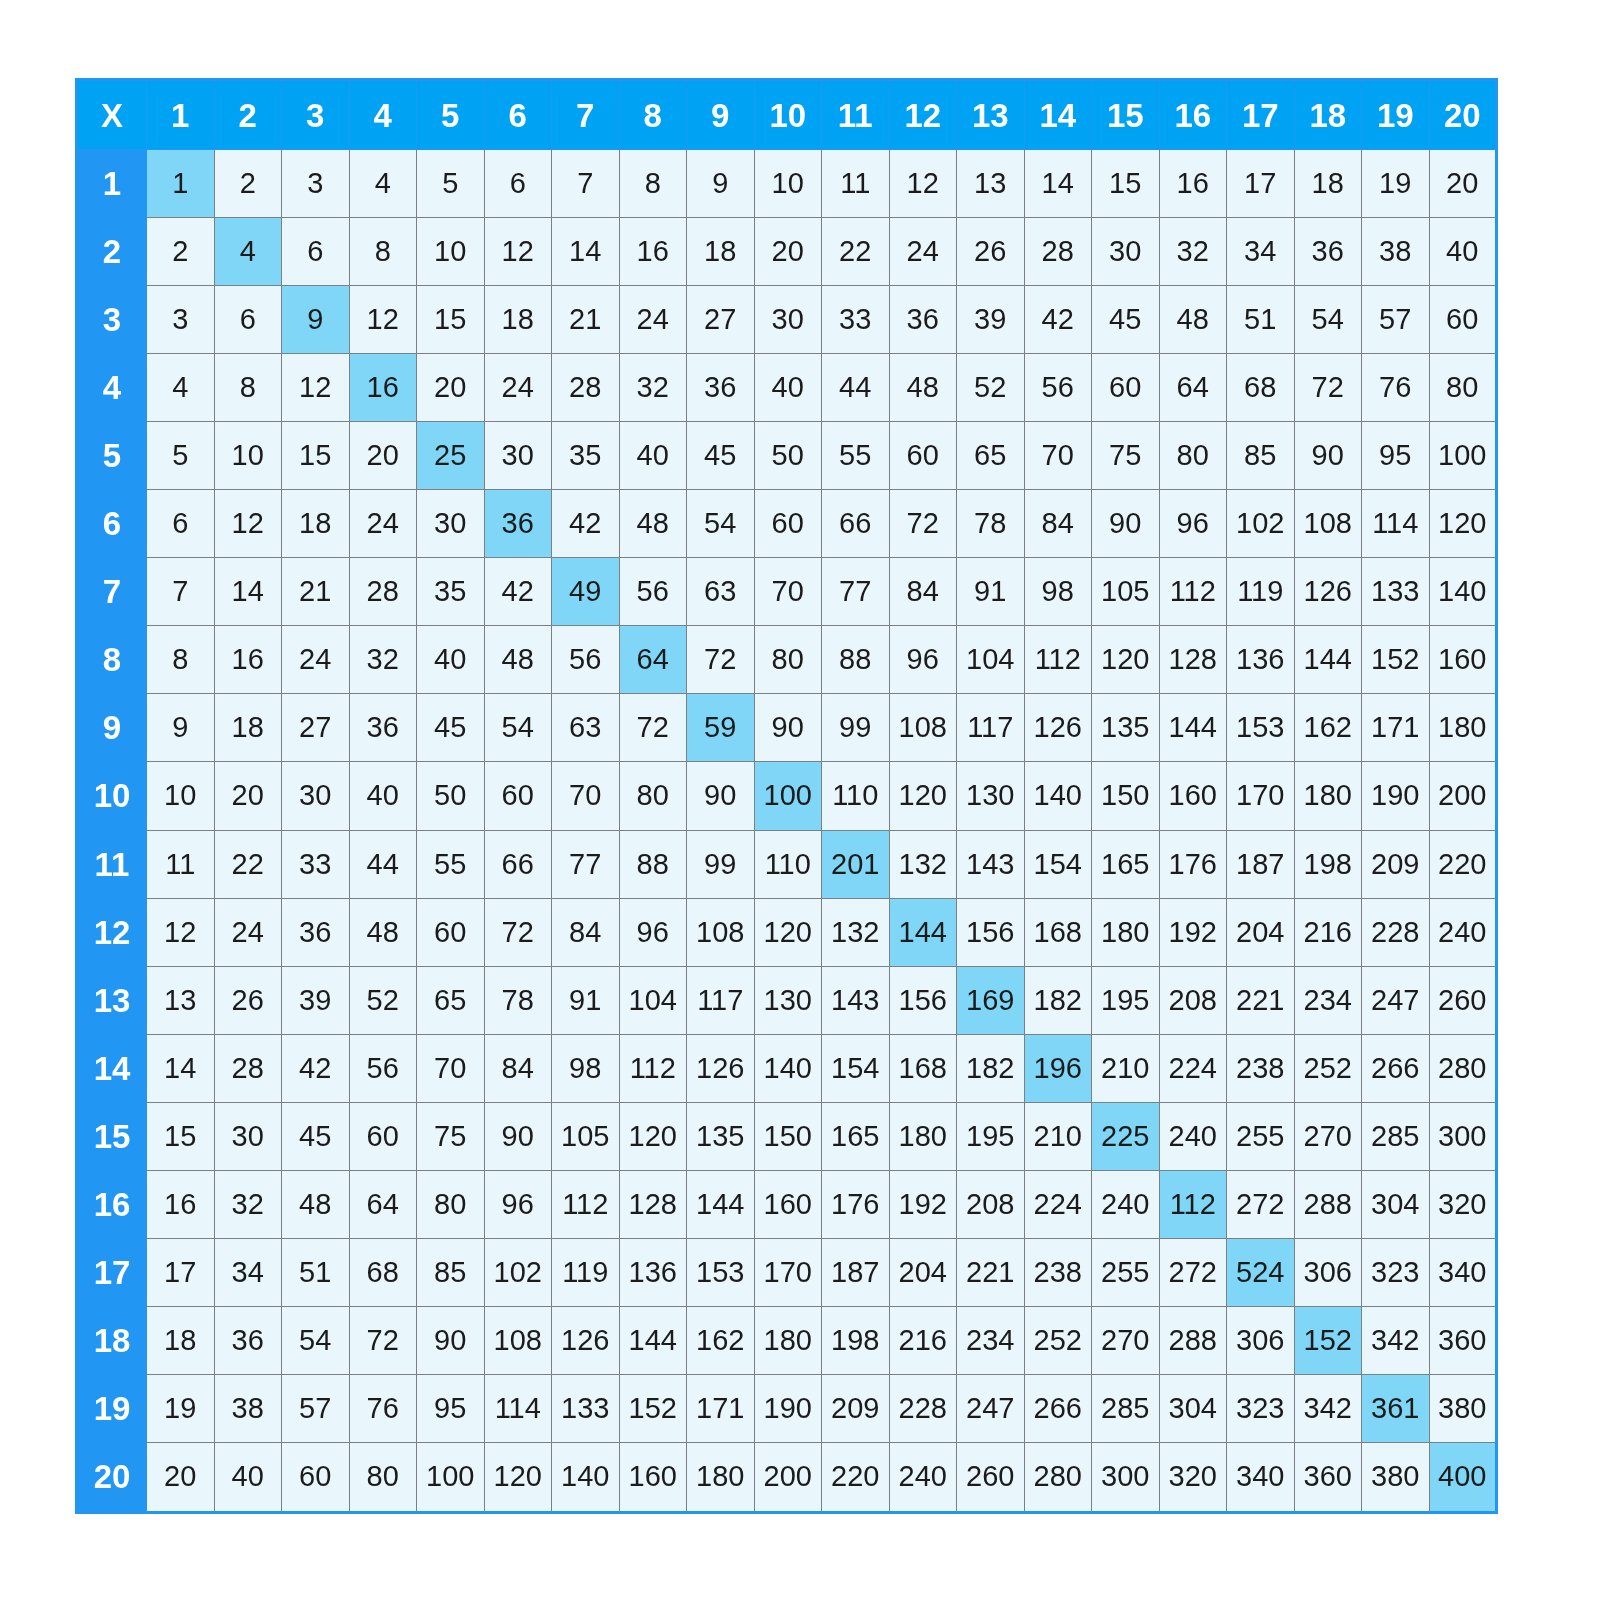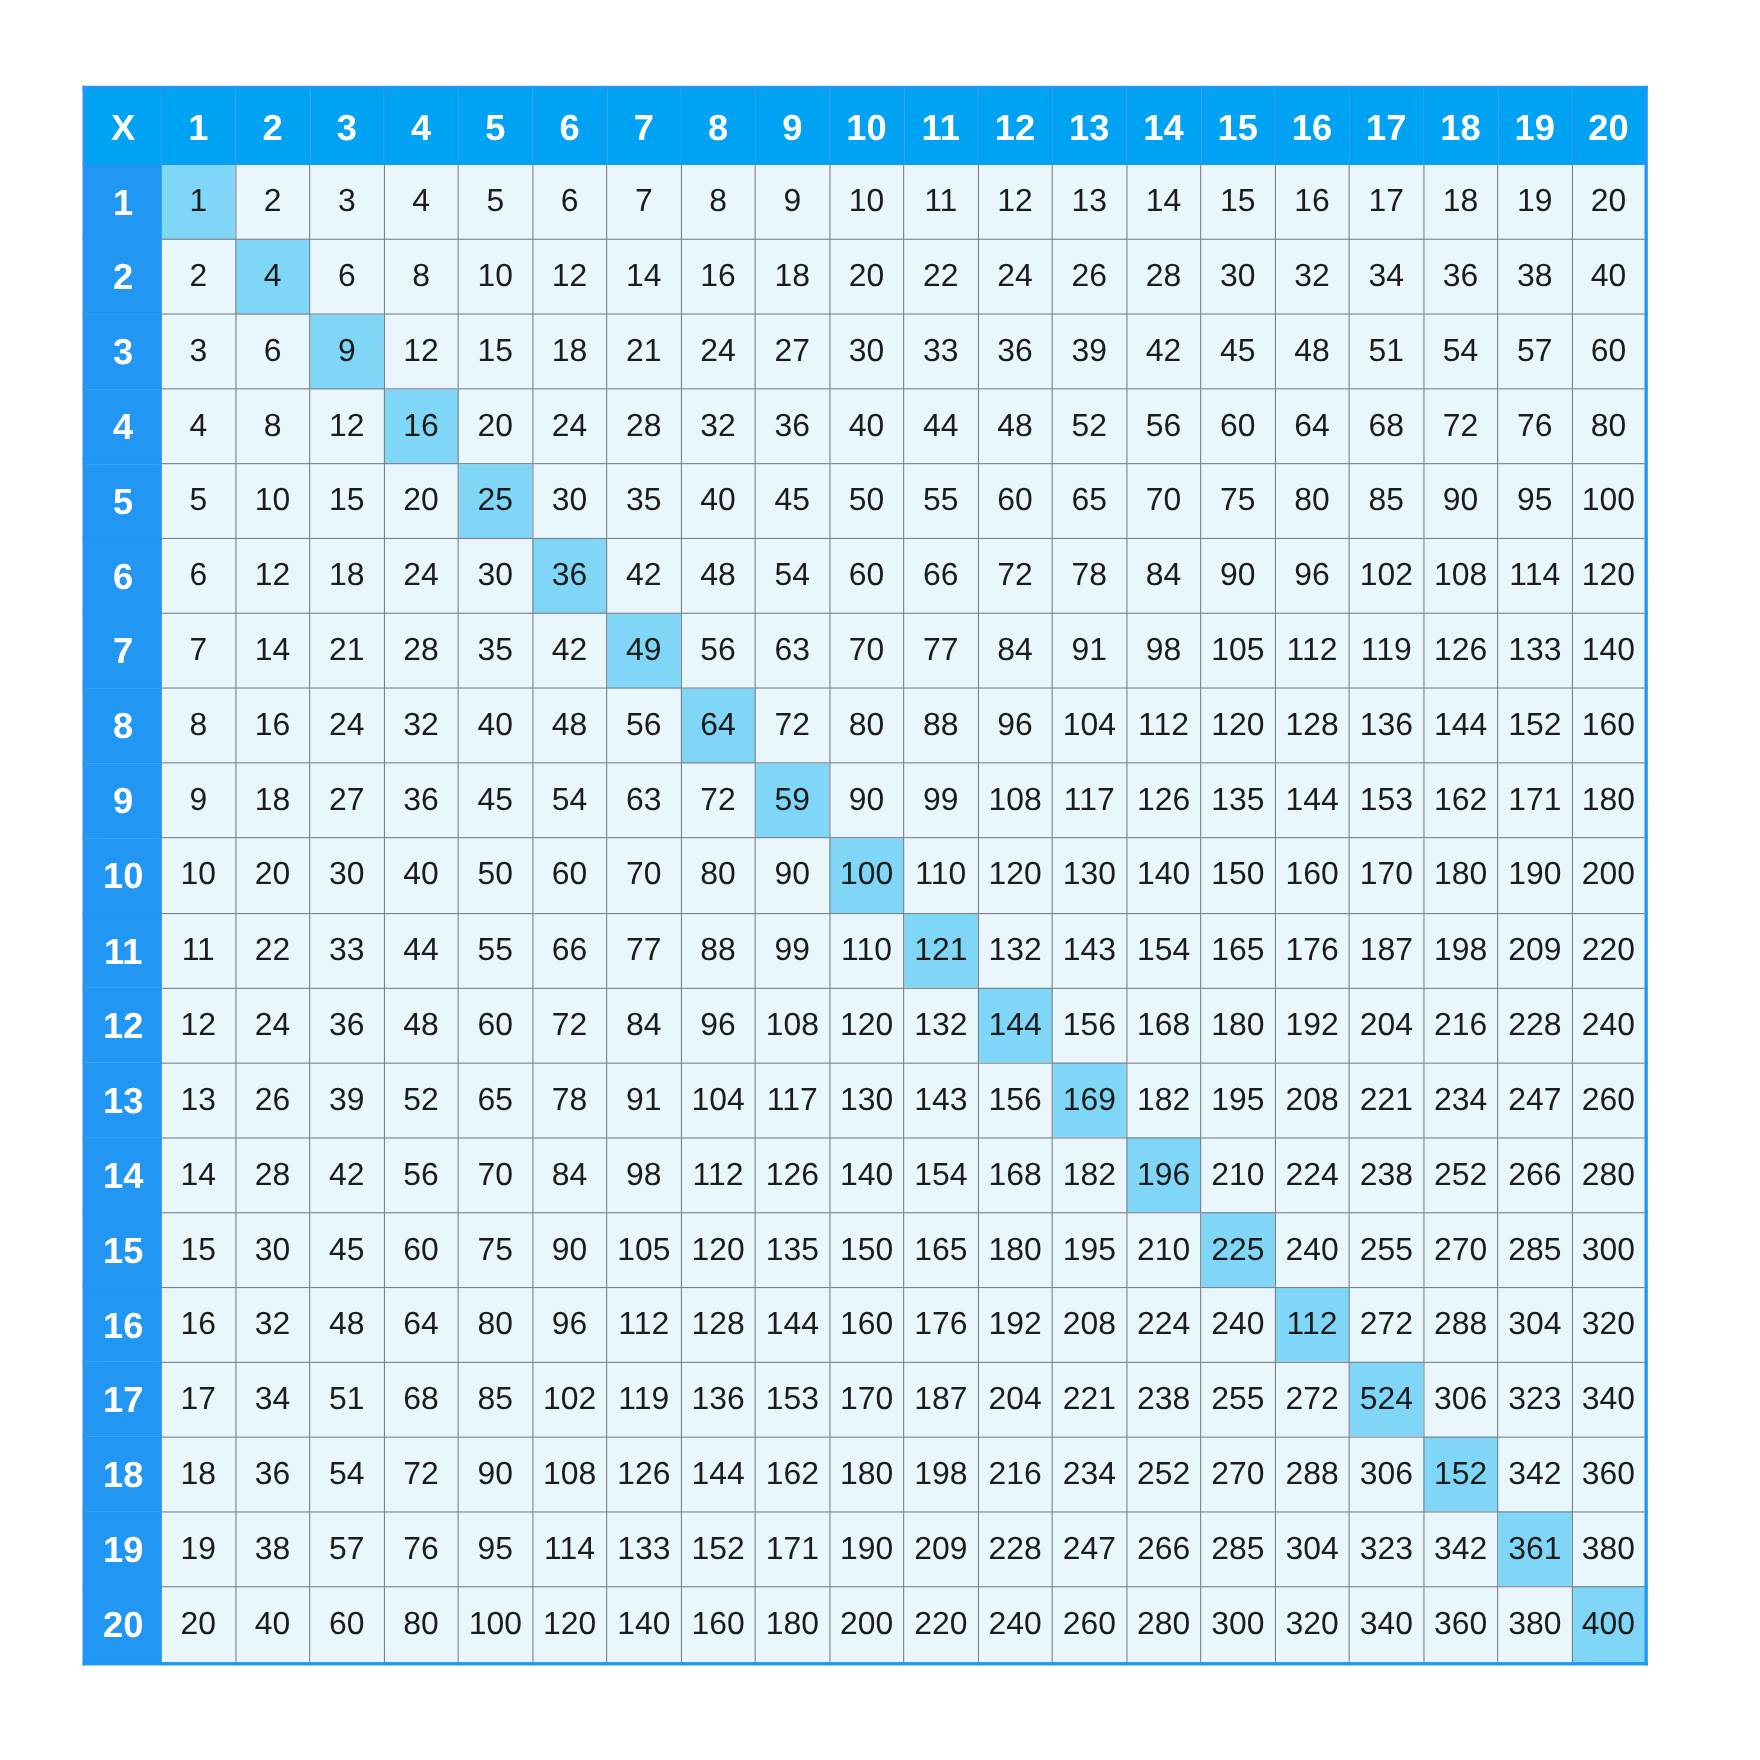--- a/index.html
+++ b/index.html
@@ -360,21 +360,21 @@
             <td>11</td>
             <td>22</td>
             <td>33</td>
             <td>44</td>
             <td>55</td>
             <td>66</td>
             <td>77</td>
             <td>88</td>
             <td>99</td>
             <td>110</td>
-            <td class="diag">121</td>
+            <td class="diag">201</td>
             <td>132</td>
             <td>143</td>
             <td>154</td>
             <td>165</td>
             <td>176</td>
             <td>187</td>
             <td>198</td>
             <td>209</td>
             <td>220</td>
           </tr>

